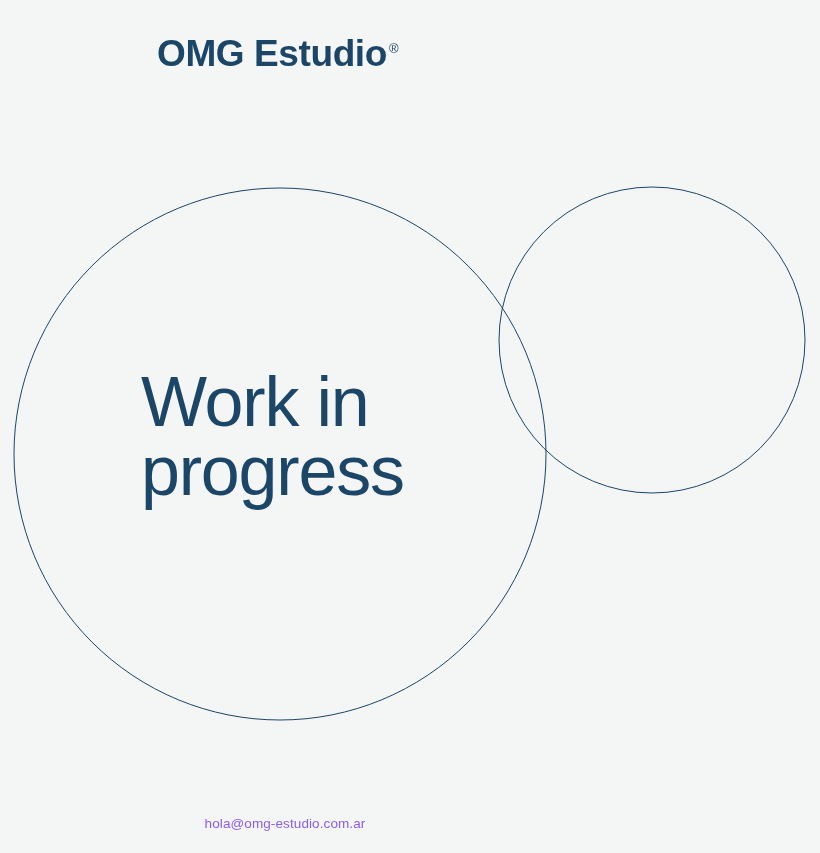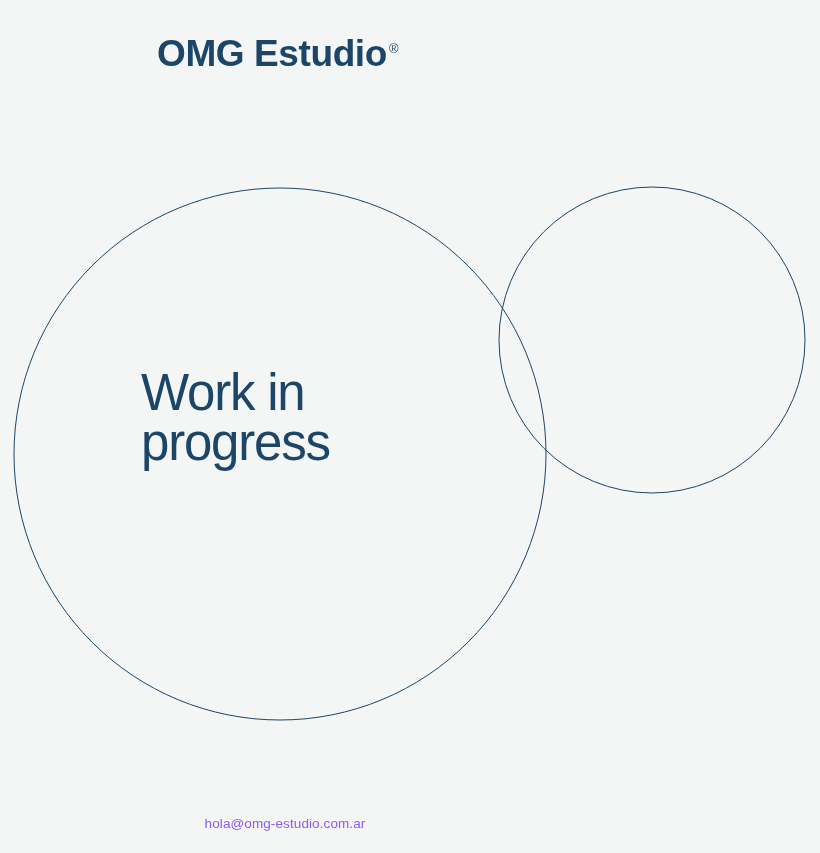--- a/index.html
+++ b/index.html
@@ -57,21 +57,21 @@
     color: #1b4668;
   }
 
   
   #headline {
     position: absolute;
     left: 141px;
     top: 368px;
     width: 420px;
     color: #1b4668;
-    font-size: 51px;
+    font-size: 70px;
     font-weight: 300;
     line-height: 0.99;
     letter-spacing: -1.2px;
     white-space: pre-line;
     -webkit-font-smoothing: antialiased;
   }
 
   
   #contact-email {
     position: absolute;

